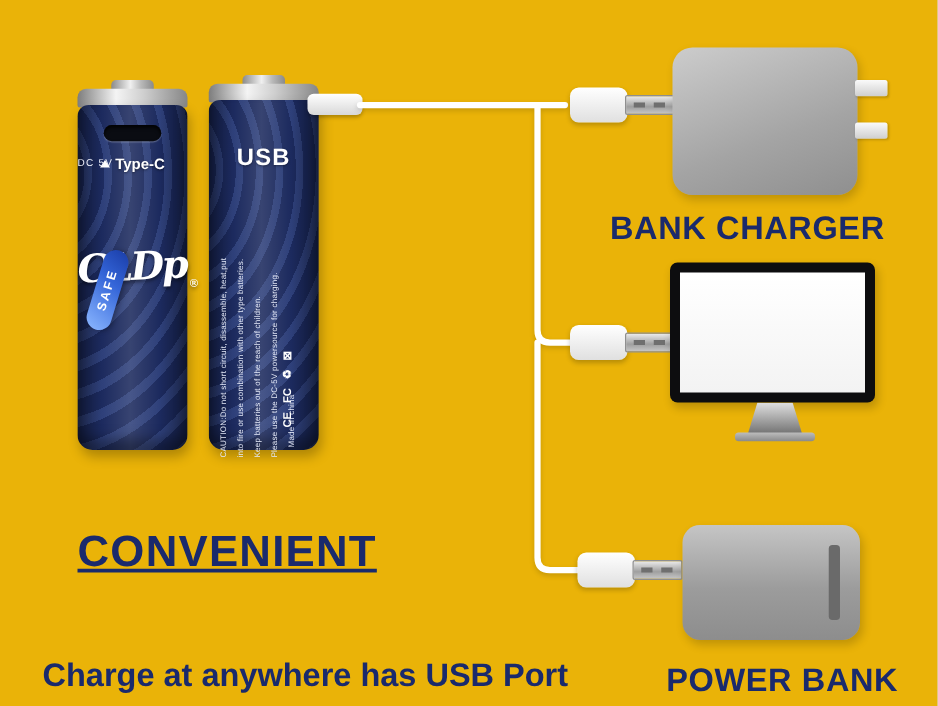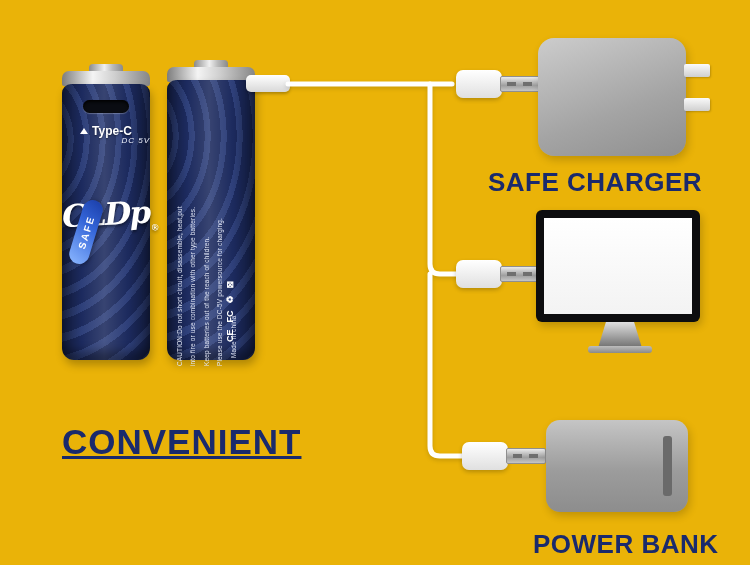--- a/index.html
+++ b/index.html
@@ -39,22 +39,22 @@
     position:absolute; top:40px; width:100%; display:flex;
     justify-content:center; align-items:center; color:#fff;
     font-weight:bold; font-size:12px; text-shadow:0 1px 2px rgba(0,0,0,0.5);
   }
   .port-marker {
     width:0; height:0; display:inline-block; margin-right:4px;
     border-left:4px solid transparent; border-right:4px solid transparent;
     border-bottom:6px solid #ffffff;
   }
   .dc5v {
-    position:absolute; top:52px; width:100%; text-align:right;
-    color:#eef1fb; font-size:8px; letter-spacing:1px;font-style:italic;
+    position:absolute; top:42px; width:100%; text-align:left;
+    color:#eef1fb; font-size:8px; letter-spacing:1px;
   }
   .brand-logo {
     position:absolute; top:112px; width:100%; text-align:center;
     color:#ffffff; font-family:"DejaVu Serif", serif; font-style:italic;
     font-weight:bold; font-size:31px; letter-spacing:-2px;
     transform:rotate(-3deg); text-shadow:0 2px 3px rgba(0,0,0,0.45);
   }
   .brand-logo .reg {
     font-family:"Liberation Sans", sans-serif; font-style:normal;
     font-size:9px; position:relative; top:8px; left:2px; letter-spacing:0;
@@ -180,20 +180,21 @@
       <div class="safe-badge">
         <span>SAFE</span>
       </div>
     </div>
   </div>
 
   <div class="battery" style="left:167px; top:60px; height:300px;">
     <div class="bat-nub"></div>
     <div class="bat-cap"></div>
     <div class="bat-body">
+      <div class="usb-label">USB</div>
       <div class="caution">
         <div>CAUTION:Do not short circuit, disassemble, heat,put</div>
         <div>into fire or use combination with other type batteries.</div>
         <div>Keep batteries out of the reach of children.</div>
         <div>Please use the DC-5V powersource for charging.</div>
         <div class="made-in">Made in china</div>
       </div>
       <div class="certs">
         <span>CE</span>
         <span>FC</span>
@@ -229,28 +230,29 @@
     <div class="plug-metal">
       <div class="slot s1"></div>
         <div class="slot s2"></div>
     </div>
   </div>
 
   <div class="charger">
     <div class="prong p1"></div>
     <div class="prong p2"></div>
   </div>
-  <div class="device-label lbl-charger">SAFE CHARGER</div>
+  <div class="device-label lbl-charger">BANK CHARGER</div>
 
   <div class="monitor">
     <div class="monitor-screen"></div>
   </div>
   <div class="monitor-stand"></div>
   <div class="monitor-base"></div>
 
   <div class="power-bank">
     <div class="pb-stripe"></div>
   </div>
   <div class="device-label lbl-powerbank">POWER BANK</div>
 
   <div class="headline">CONVENIENT</div>
+  <div class="subline">Charge at anywhere has USB Port</div>
 
 </div>
 
 </body></html>

